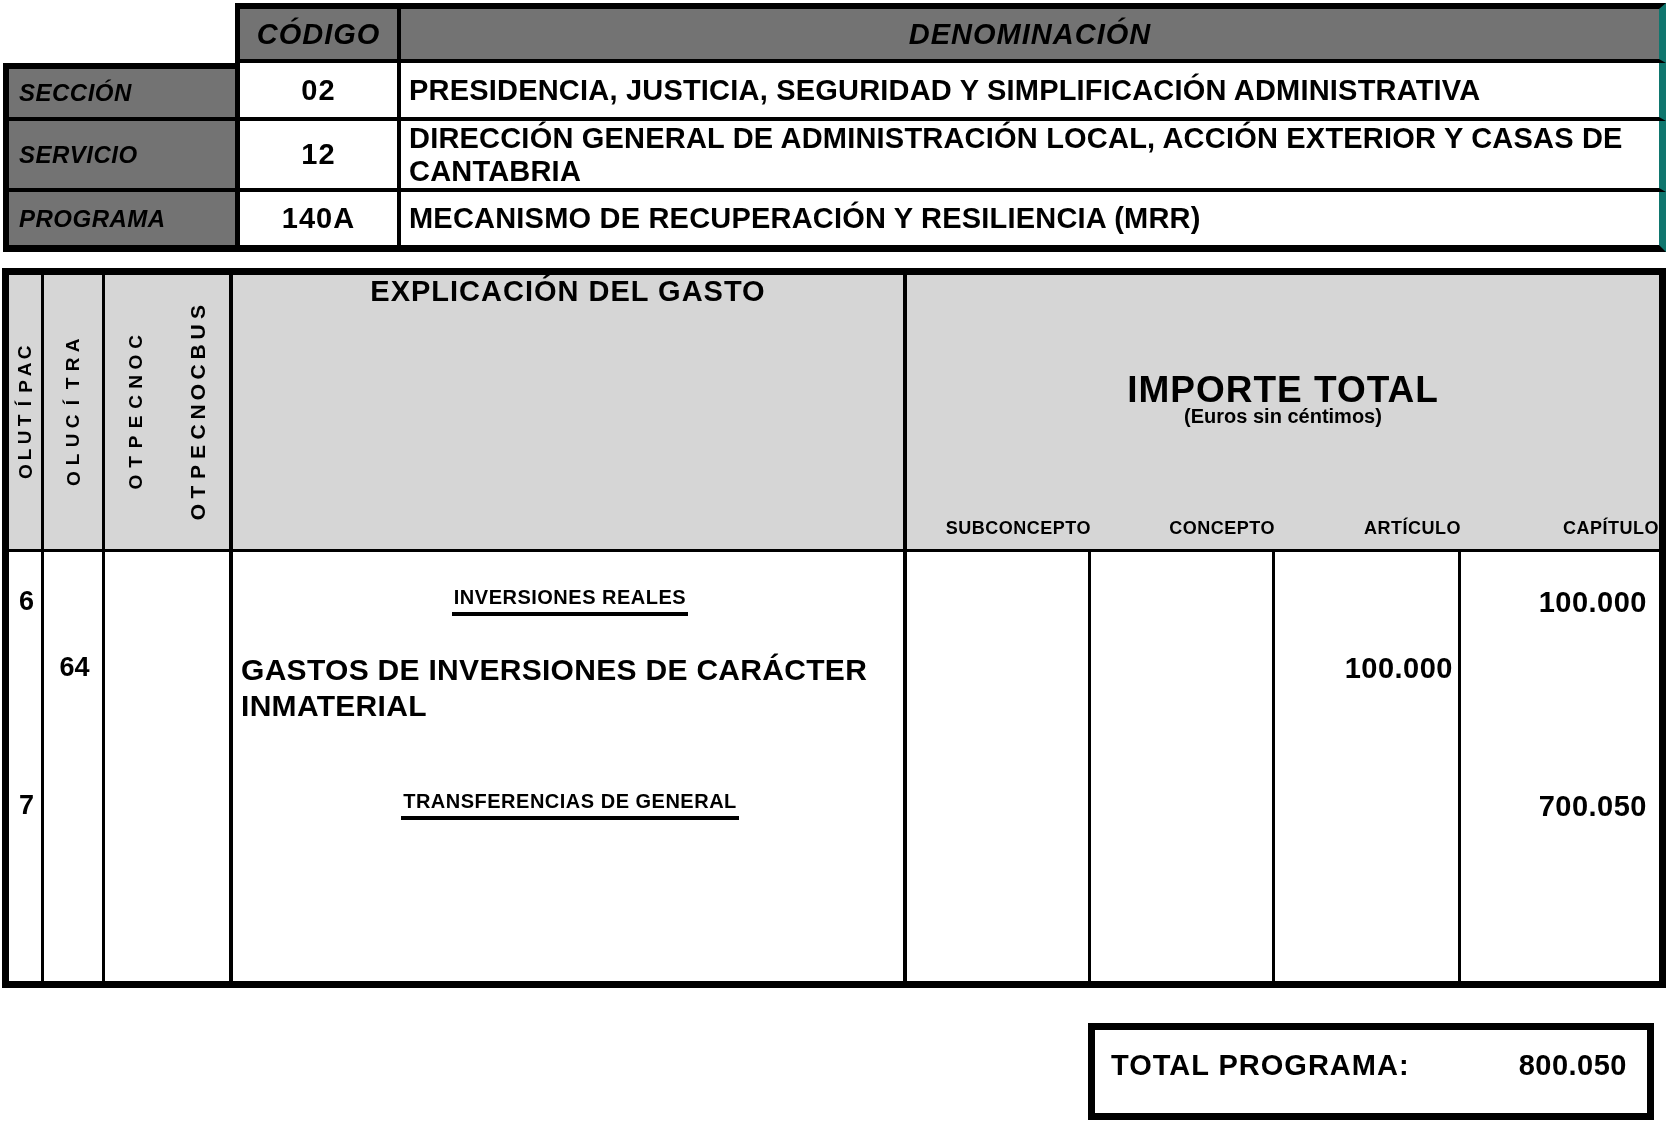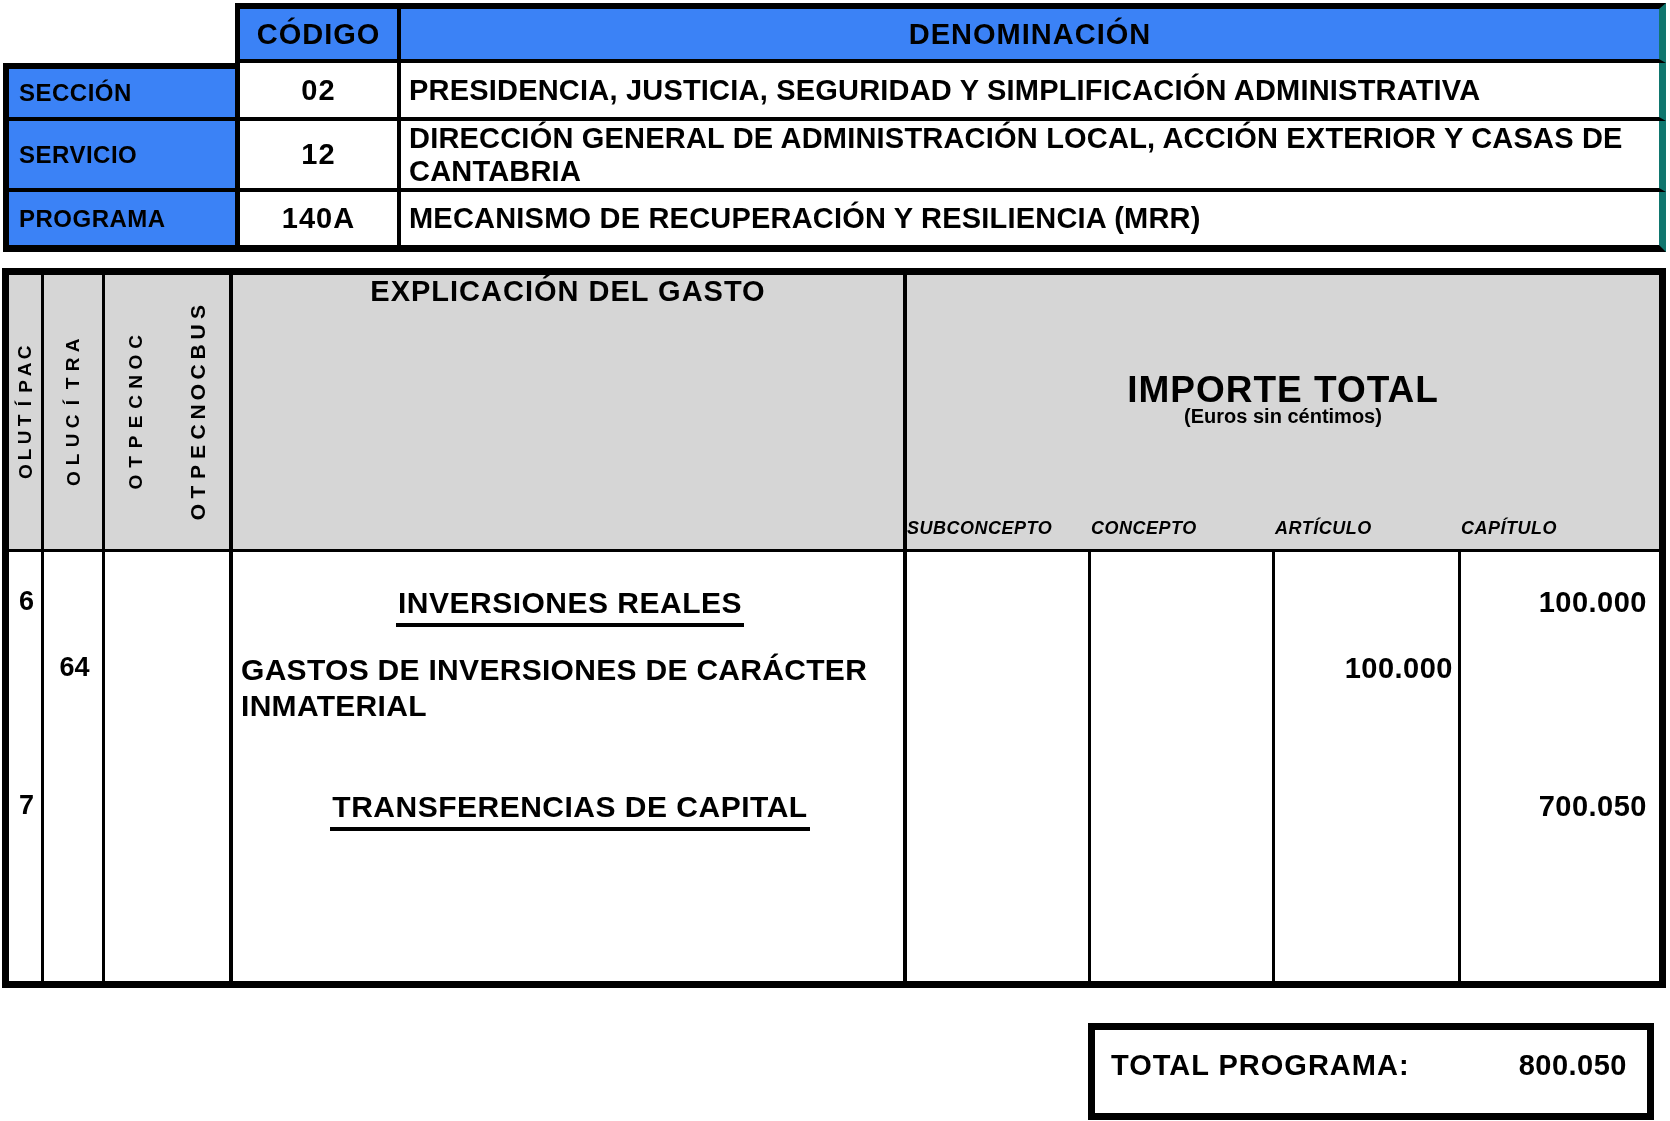--- a/index.html
+++ b/index.html
@@ -4,21 +4,21 @@
 <style>
   html,body{margin:0;padding:0;background:#fff;}
   #page{position:relative;width:1670px;height:1121px;background:#ffffff;
         font-family:"Liberation Sans",sans-serif;font-weight:700;color:#000;overflow:hidden;}
 
   
   .code-table{position:absolute;left:3px;top:3px;display:grid;
               grid-template-columns:232px 162px 1269px;
               grid-template-rows:60px 58px 71px 60px;}
   .ct{box-sizing:border-box;display:flex;align-items:center;}
-  .ct-gray{background:#3b82f6;}
+  .ct-gray{background:#737373;font-style:italic;}
   .ct-center{justify-content:center;}
   .ct-hdr{font-size:29px;letter-spacing:1px;}
   .ct-label{font-size:24px;padding-left:10px;letter-spacing:0.5px;}
   .ct-code{font-size:29px;letter-spacing:1px;}
   .ct-denom{font-size:29px;line-height:33px;padding-left:8px;letter-spacing:0.2px;white-space:pre-line;}
   .bL6{border-left:6px solid #000;} .bL5{border-left:5px solid #000;} .bL4{border-left:4px solid #000;}
   .bR7{border-right:7px solid #0f766e;}
   .bT6{border-top:6px solid #000;}
   .bB4{border-bottom:4px solid #000;} .bB7{border-bottom:7px solid #000;}
 
@@ -32,21 +32,21 @@
   .hc-art{left:35px;width:61px;border-right:3px solid #000;}
   .hc-consub{left:96px;width:128px;border-right:4px solid #000;display:flex;}
   .hc-consub > div{width:50%;height:100%;}
   .hc-expl{left:224px;width:674px;border-right:4px solid #000;
            display:flex;align-items:flex-start;justify-content:center;}
   .hc-imp{left:898px;width:752px;}
   .expl-title{font-size:29px;letter-spacing:1px;}
   .imp-title{padding-top:100px;text-align:center;font-size:37px;line-height:30px;letter-spacing:1px;}
   .imp-note{text-align:center;font-size:20px;line-height:22px;}
   .imp-sublabels{position:absolute;bottom:10px;left:0;width:100%;display:flex;}
-  .imp-sublabels div{font-size:18px;text-align:left;letter-spacing:0.5px;font-style:italic;}
+  .imp-sublabels div{font-size:18px;text-align:right;letter-spacing:0.5px;}
   .sl1{width:184px;} .sl2{width:184px;} .sl3{width:186px;} .sl4{width:198px;}
 
   .vlabel{display:flex;flex-direction:column;align-items:center;justify-content:center;
           height:100%;}
   .vlabel span{display:flex;align-items:center;justify-content:center;transform:rotate(-90deg);}
   .vl-cap span{height:17px;font-size:19px;}
   .vl-art span{height:19px;font-size:19px;}
   .vl-con span{height:20px;font-size:19px;}
   .vl-sub span{height:20px;font-size:21px;}
 
@@ -61,21 +61,21 @@
   .b-cap{width:35px;text-align:center;font-size:27px;}
   .b-art{width:61px;text-align:center;font-size:27px;}
   .b-consub{width:128px;}
   .b-expl{width:674px;box-sizing:border-box;}
   .b-expl.centered{text-align:center;}
   .b-expl.lefted{text-align:left;padding-left:8px;font-size:30px;line-height:36px;
                  letter-spacing:0.3px;white-space:pre-line;}
   .b-i1{width:184px;} .b-i2{width:184px;} .b-i3{width:186px;} .b-i4{flex:1;}
   .num{font-size:29px;letter-spacing:0.5px;text-align:right;box-sizing:border-box;width:100%;display:block;}
   .pr12{padding-right:12px;} .pr8{padding-right:8px;}
-  .desc{font-size:30px;letter-spacing:0.5px;}
+  .desc{font-size:20px;letter-spacing:0.5px;}
   .u{display:inline-block;border-bottom:4px solid #000;padding:0 2px 3px 2px;}
 
   
   .total-box{position:absolute;left:1088px;top:1023px;width:566px;height:97px;
              box-sizing:border-box;border:7px solid #000;background:#fff;
              display:flex;align-items:center;justify-content:space-between;
              padding:0 20px 12px 16px;}
   .total-label{font-size:29px;letter-spacing:1px;}
   .total-value{font-size:29px;letter-spacing:0.5px;}
 </style>
@@ -211,21 +211,21 @@
           <span class="num pr8">100.000</span>
         </div>
         <div class="b-i4"></div>
       </div>
 
       <div class="brow row3">
         <div class="b-cap">7</div>
         <div class="b-art"></div>
         <div class="b-consub"></div>
         <div class="b-expl centered">
-          <span class="desc u">TRANSFERENCIAS DE CAPITAL</span>
+          <span class="desc u">TRANSFERENCIAS DE GENERAL</span>
         </div>
         <div class="b-i1"></div>
         <div class="b-i2"></div>
         <div class="b-i3"></div>
         <div class="b-i4">
           <span class="num pr12">700.050</span>
         </div>
       </div>
     </div>
   </div>

